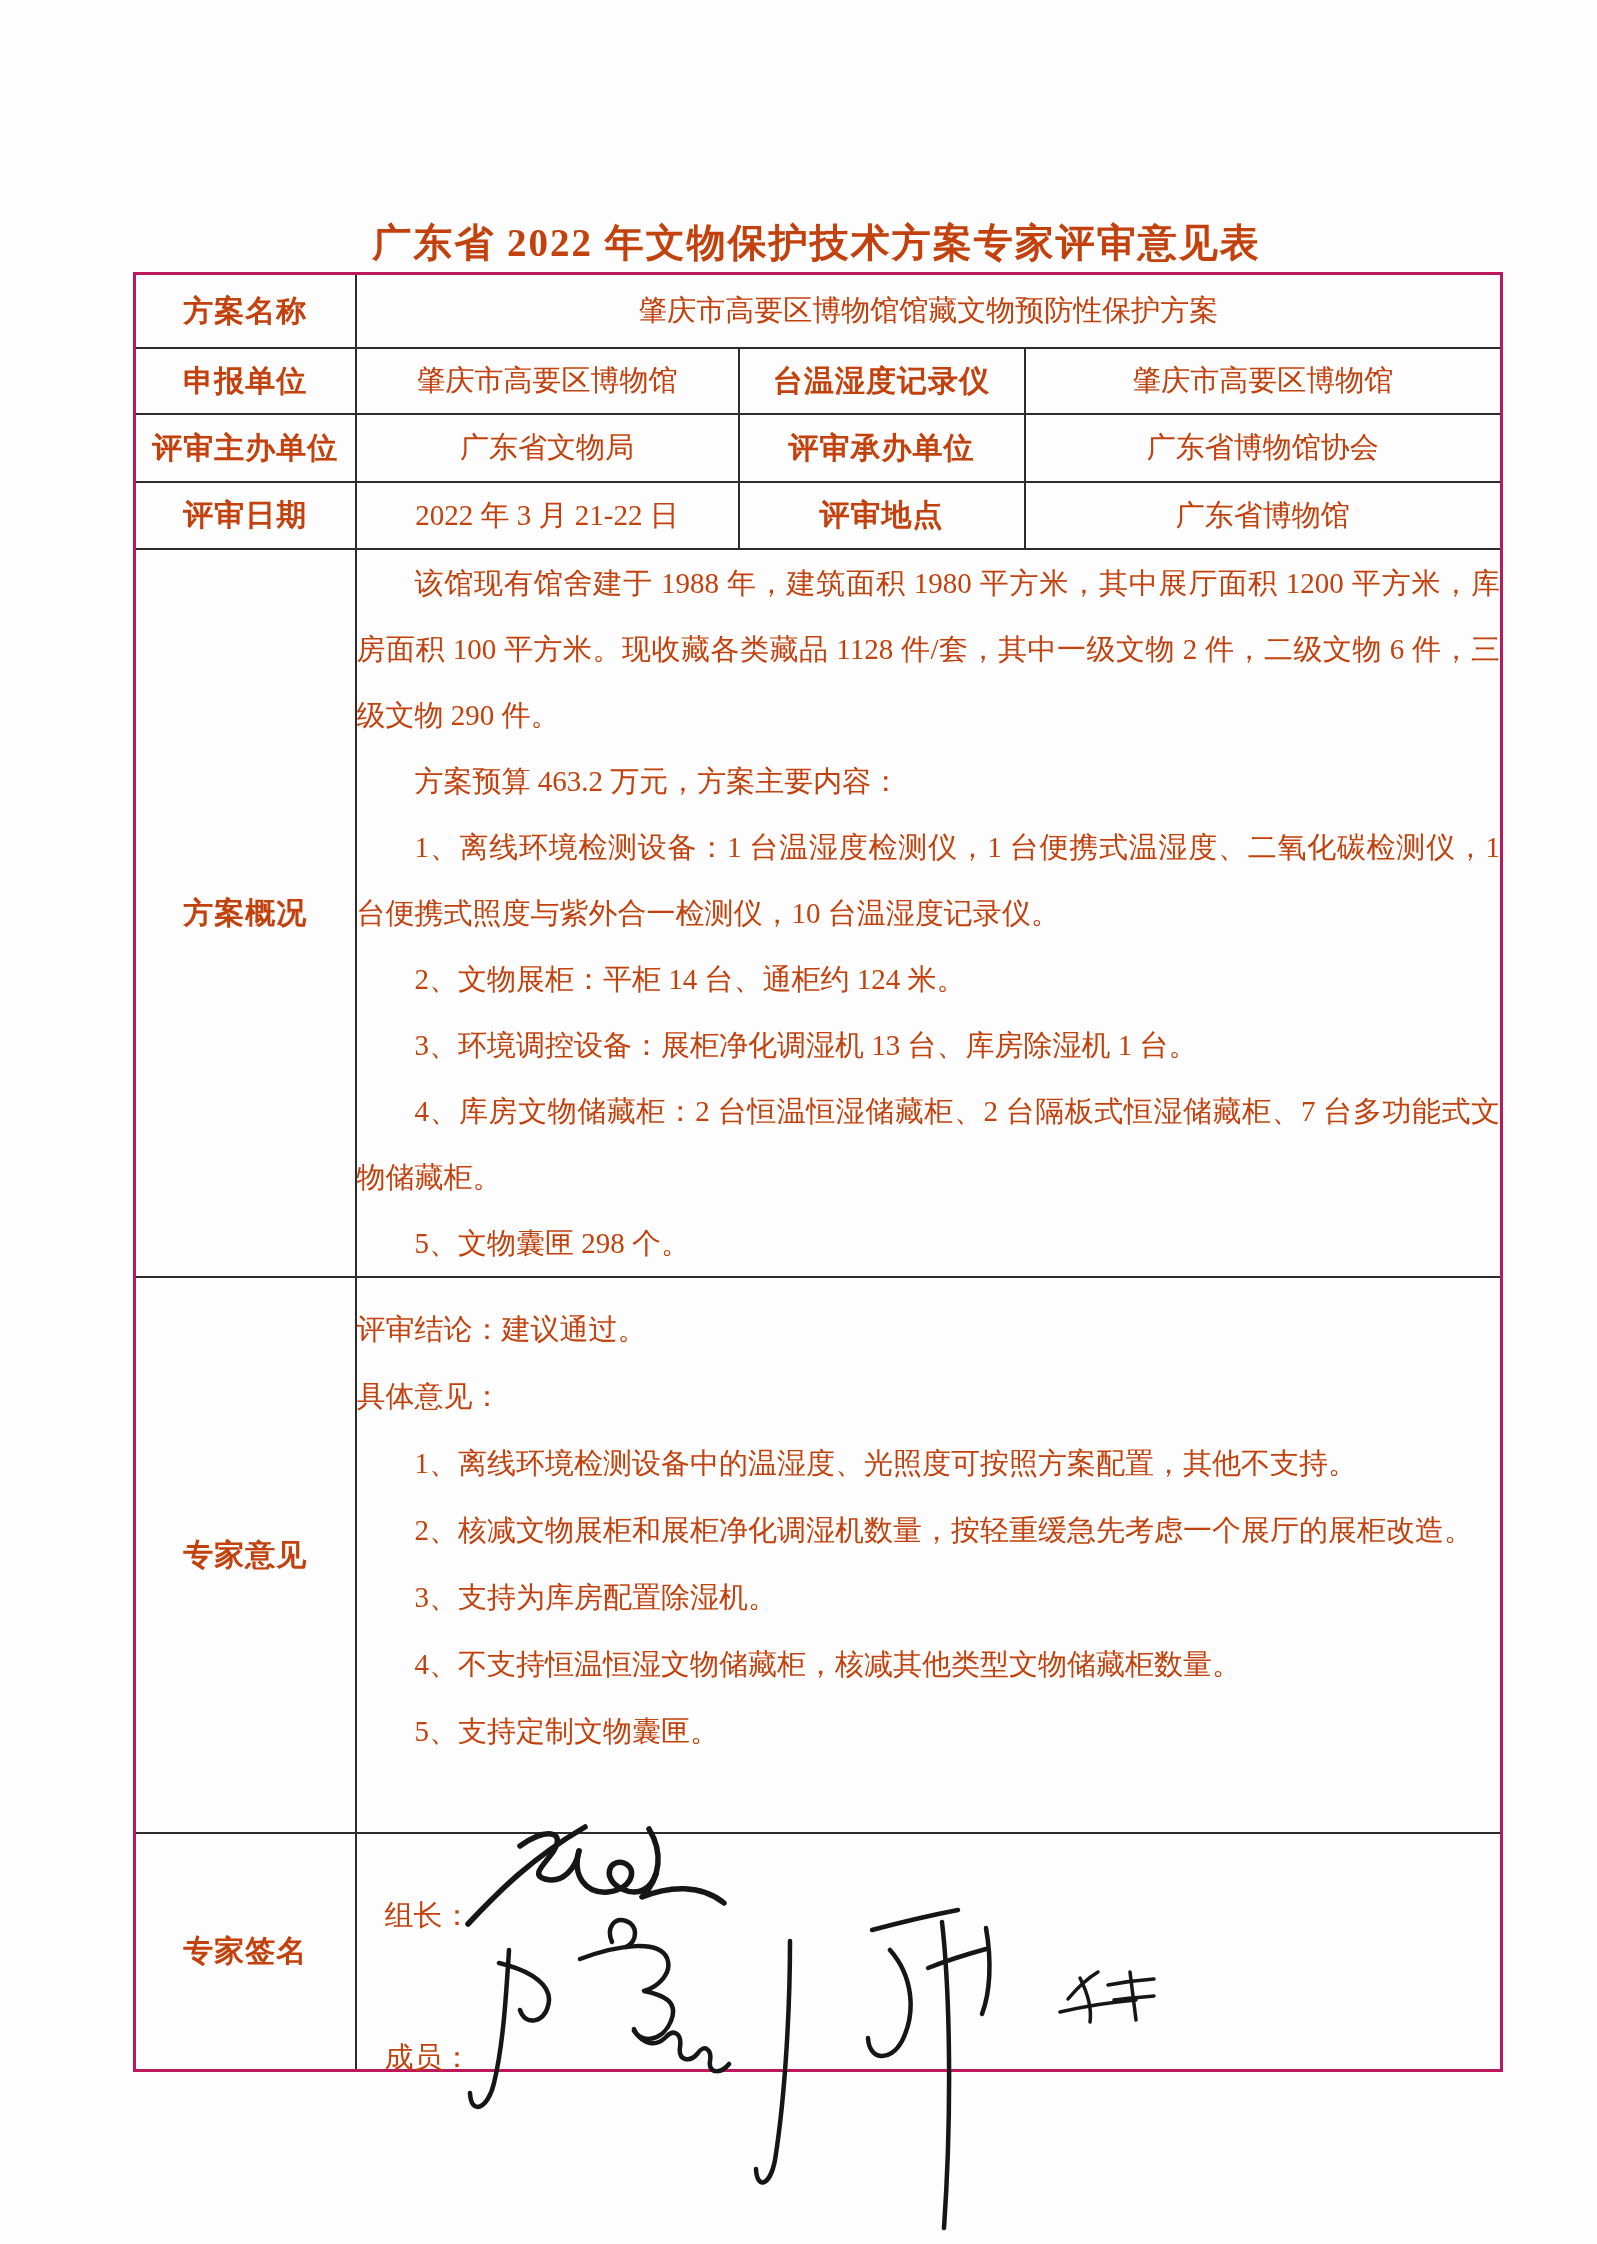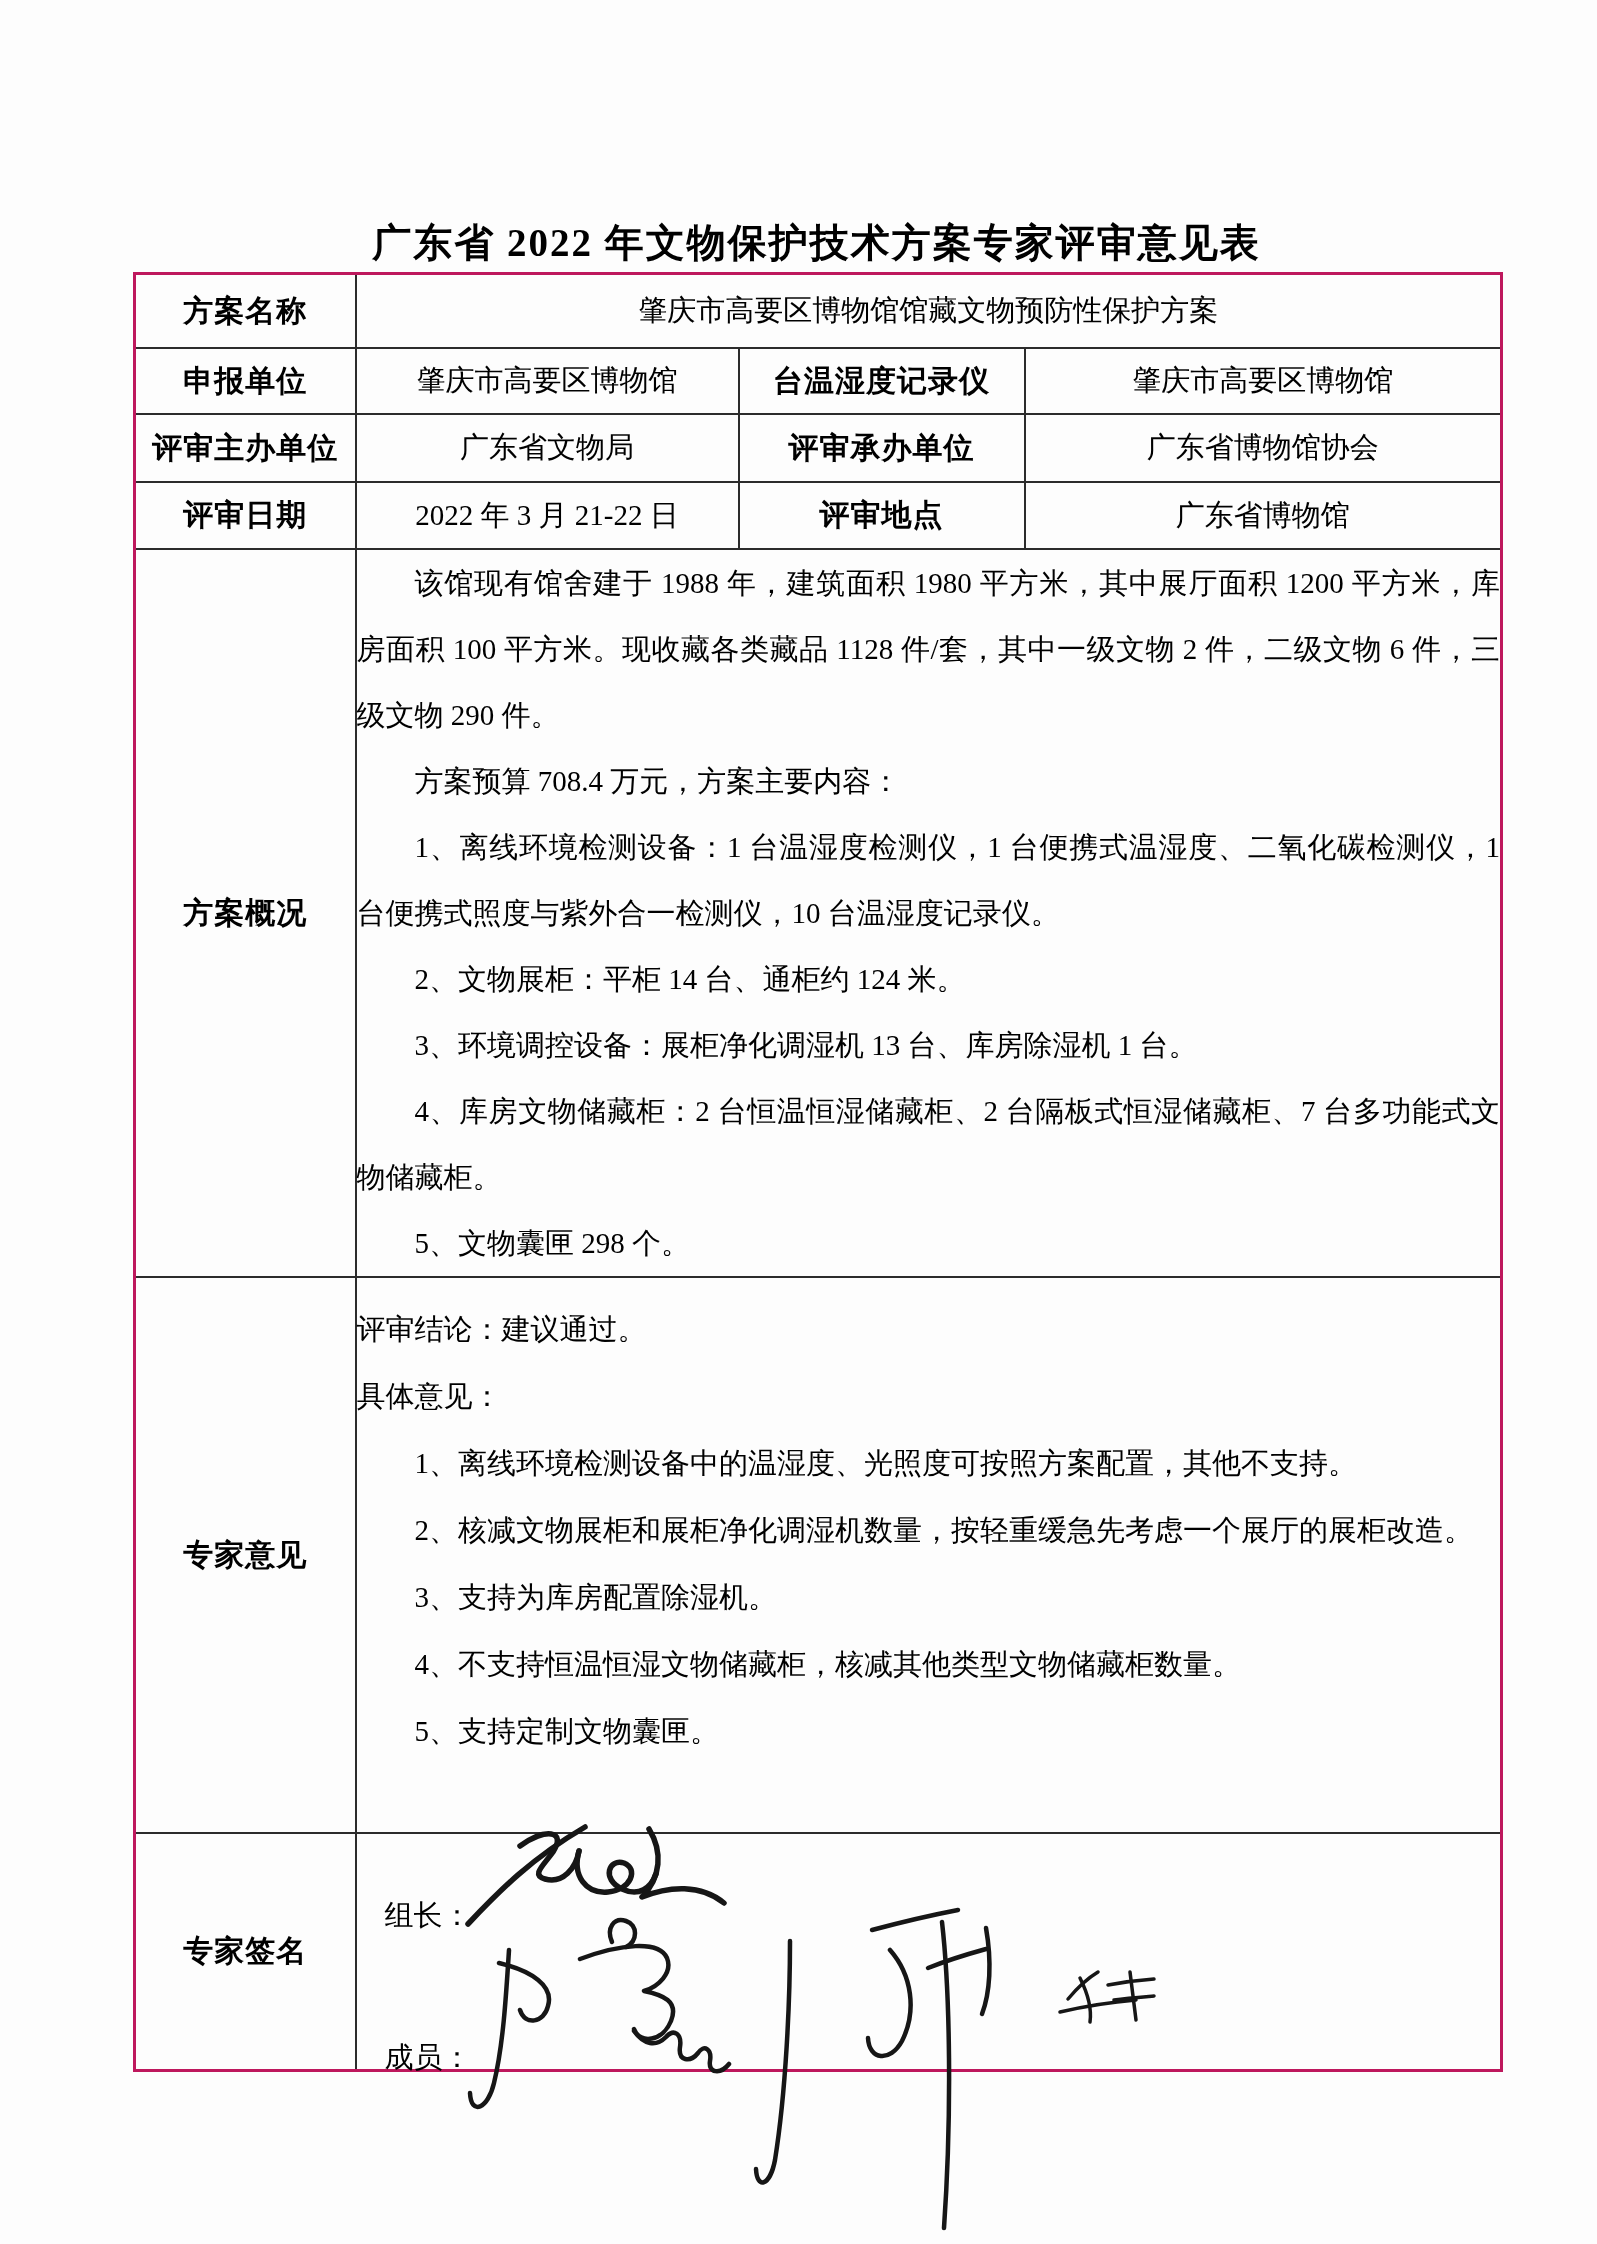--- a/index.html
+++ b/index.html
@@ -2,21 +2,21 @@
 <html><head>
 <meta charset="utf-8">
 <style>
   html, body { margin: 0; padding: 0; background: #ffffff; }
   .page {
     position: relative;
     width: 1597px;
     height: 2244px;
     background: #fdfdfd;
     font-family: "Liberation Serif", "DejaVu Serif", serif;
-    color: #000000;
+    color: #c2410c;
     overflow: hidden;
   }
   .doc-title {
     position: absolute;
     top: 216px;
     left: 133px;
     width: 1367px;
     text-align: center;
     font-size: 39px;
     font-weight: bold;
@@ -130,21 +130,21 @@
       <tr class="r4">
         <td class="lbl">评审日期</td>
         <td class="val">2022 年 3 月 21-22 日</td>
         <td class="lbl">评审地点</td>
         <td class="val">广东省博物馆</td>
       </tr>
       <tr class="r-overview">
         <td class="lbl">方案概况</td>
         <td class="section-content" colspan="3">
           <p>该馆现有馆舍建于 1988 年，建筑面积 1980 平方米，其中展厅面积 1200 平方米，库房面积 100 平方米。现收藏各类藏品 1128 件/套，其中一级文物 2 件，二级文物 6 件，三级文物 290 件。</p>
-          <p>方案预算 708.4 万元，方案主要内容：</p>
+          <p>方案预算 463.2 万元，方案主要内容：</p>
           <p>1、离线环境检测设备：1 台温湿度检测仪，1 台便携式温湿度、二氧化碳检测仪，1 台便携式照度与紫外合一检测仪，10 台温湿度记录仪。</p>
           <p>2、文物展柜：平柜 14 台、通柜约 124 米。</p>
           <p>3、环境调控设备：展柜净化调湿机 13 台、库房除湿机 1 台。</p>
           <p>4、库房文物储藏柜：2 台恒温恒湿储藏柜、2 台隔板式恒湿储藏柜、7 台多功能式文物储藏柜。</p>
           <p>5、文物囊匣 298 个。</p>
         </td>
       </tr>
       <tr class="r-opinions">
         <td class="lbl">专家意见</td>
         <td class="section-content" colspan="3">

